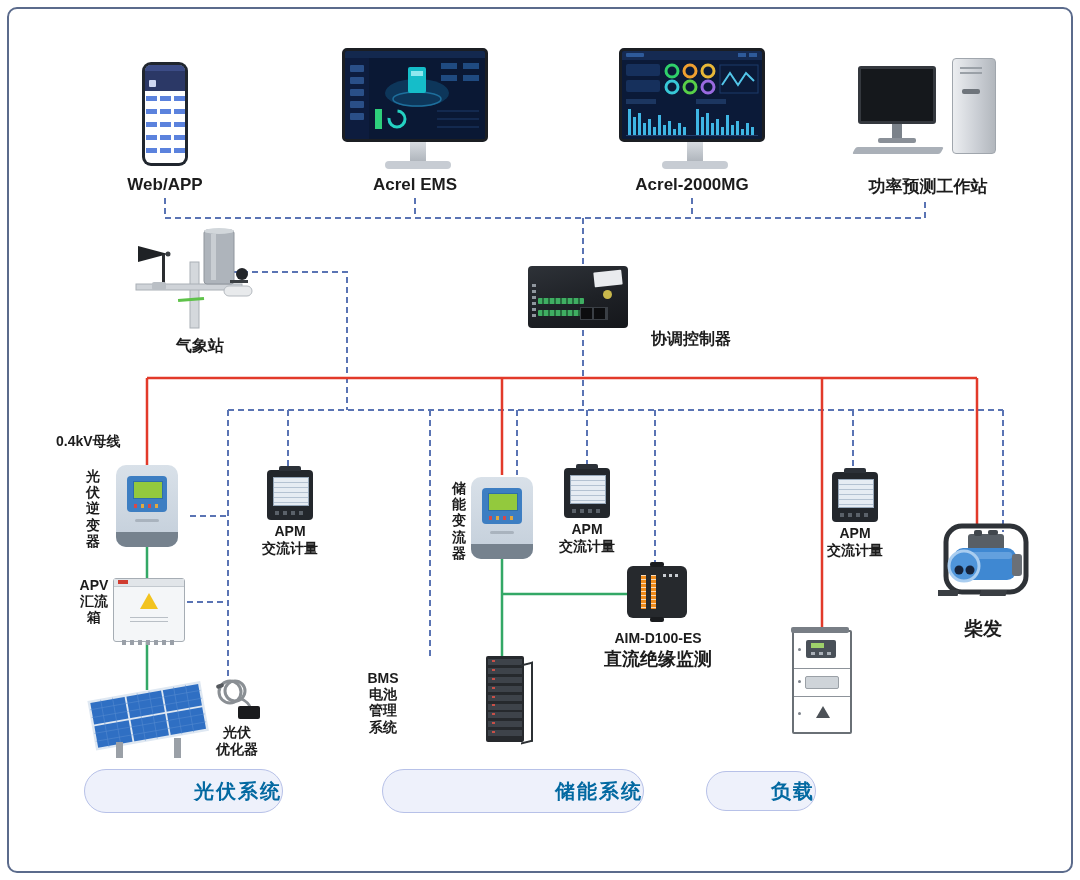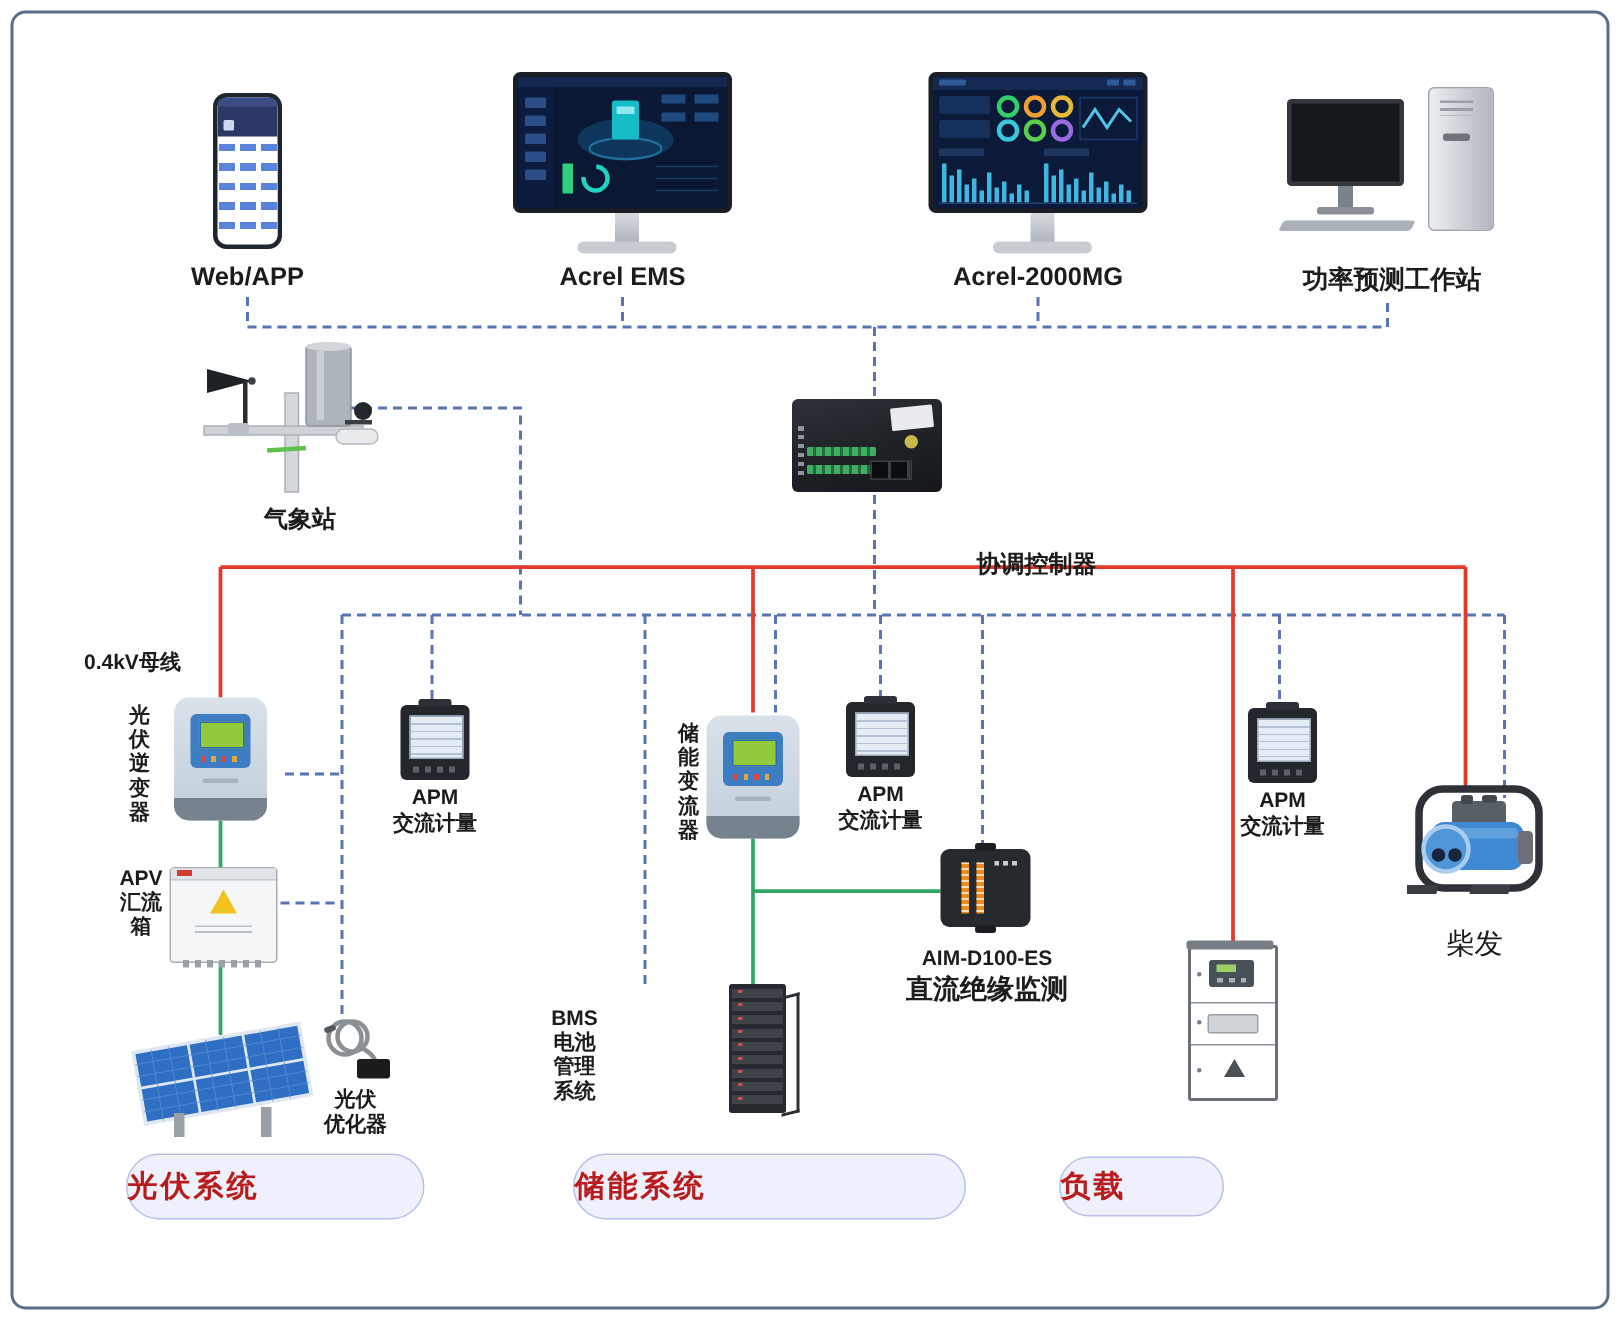--- a/index.html
+++ b/index.html
@@ -11,21 +11,21 @@
   .comm{stroke:#5a74b4;stroke-width:2;stroke-dasharray:6 4;}
   .ac{stroke:#e23a2a;stroke-width:2.5;}
   .dc{stroke:#33a866;stroke-width:2.5;}
 
   .abs{position:absolute;}
   .dev-label{position:absolute;text-align:center;font-size:15px;font-weight:600;color:#1c1c1c;}
   .top-label{font-size:17px;font-weight:700;}
   .v-label{position:absolute;font-size:14px;font-weight:600;line-height:1.16;text-align:center;
            word-break:break-all;color:#1c1c1c;}
   .pill{position:absolute;background:#eef1fb;border:1.5px solid #b7c1e8;border-radius:24px;
-        text-align:left;font-weight:700;font-size:20px;color:#b91c1c;letter-spacing:2px;}
+        text-align:right;font-weight:700;font-size:20px;color:#0369a1;letter-spacing:2px;}
 
   
   .phone{position:absolute;width:46px;height:104px;background:#20262e;border-radius:9px;padding:3px;box-sizing:border-box;}
   .phone-screen{width:100%;height:100%;background:#fff;border-radius:6px;overflow:hidden;}
   .phone-header{height:26px;background:#2b3866;position:relative;}
   .phone-header:before{content:"";position:absolute;left:0;top:0;width:100%;height:6px;background:#3c4c86;}
   .phone-logo{position:absolute;left:4px;bottom:4px;width:7px;height:7px;background:#cfd8f2;border-radius:1px;}
   .phone-chips{width:39px;height:62px;margin:5px auto 0;
     background-image:repeating-linear-gradient(90deg,transparent 0 11px,#fff 11px 14px),
                      repeating-linear-gradient(180deg,#5b82dd 0 5px,#fff 5px 13px);}
@@ -276,21 +276,21 @@
   <div class="dev-label" style="left:148px;top:336px;width:104px;font-size:16px;">气象站</div>
 
   <div class="ctl" style="left:528px;top:266px;">
     <div class="ctl-sticker"></div>
     <div class="ctl-seal"></div>
     <div class="ctl-pins"></div>
     <div class="ctl-term" style="bottom:24px;"></div>
     <div class="ctl-term" style="bottom:12px;"></div>
     <div class="ctl-ports"></div>
   </div>
-  <div class="dev-label" style="left:636px;top:329px;width:110px;font-size:16px;margin-top:37px;">协调控制器</div>
+  <div class="dev-label" style="left:636px;top:329px;width:110px;font-size:16px;">协调控制器</div>
 
   <div class="dev-label" style="left:56px;top:386px;width:84px;font-size:14px;text-align:left;margin-top:47px;">0.4kV母线</div>
 
   <div class="v-label" style="left:84px;top:468px;width:18px;">光伏逆变器</div>
   <div class="inv" style="left:116px;top:465px;">
     <div class="inv-band"></div>
     <div class="inv-panel">
       <div class="inv-lcd"></div>
       <div class="inv-dots"></div>
     </div>
@@ -415,15 +415,15 @@
     <rect x="30" y="20" width="36" height="17" rx="3" fill="#585f66"></rect>
     <rect x="36" y="16" width="8" height="6" rx="2" fill="#41474d"></rect>
     <rect x="50" y="16" width="10" height="5" rx="2" fill="#41474d"></rect>
     <rect x="16" y="34" width="62" height="32" rx="9" fill="#3f88d2"></rect>
     <rect x="20" y="38" width="54" height="7" rx="3" fill="#63a0de"></rect>
     <circle cx="26" cy="52" r="15" fill="#4f95da" stroke="#a9cdf0" stroke-width="3"></circle>
     <circle cx="21" cy="56" r="4.5" fill="#16243c"></circle>
     <circle cx="32" cy="56" r="4.5" fill="#16243c"></circle>
     <rect x="74" y="40" width="10" height="22" rx="3" fill="#6b7077"></rect>
   </svg>
-  <div class="dev-label" style="left:943px;top:616px;width:80px;font-size:19px;font-weight:400;">柴发</div>
+  <div class="dev-label" style="left:943px;top:616px;width:80px;font-size:19px;font-weight:700;">柴发</div>
 
 </div>
 
 </body></html>

